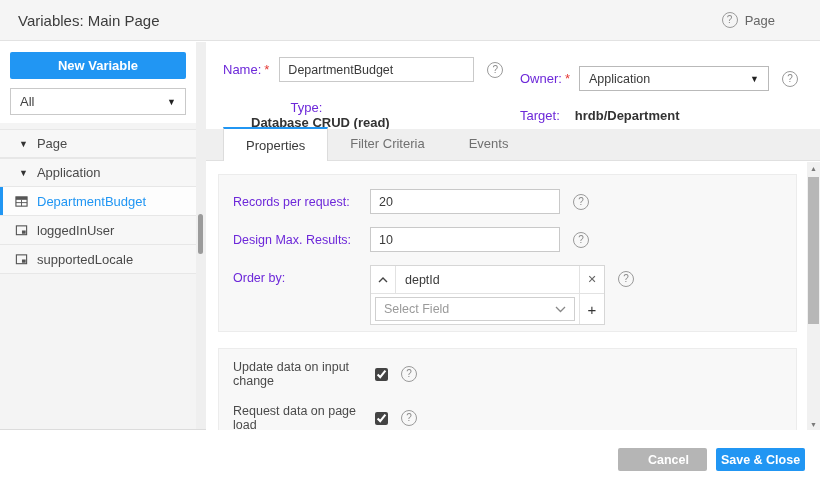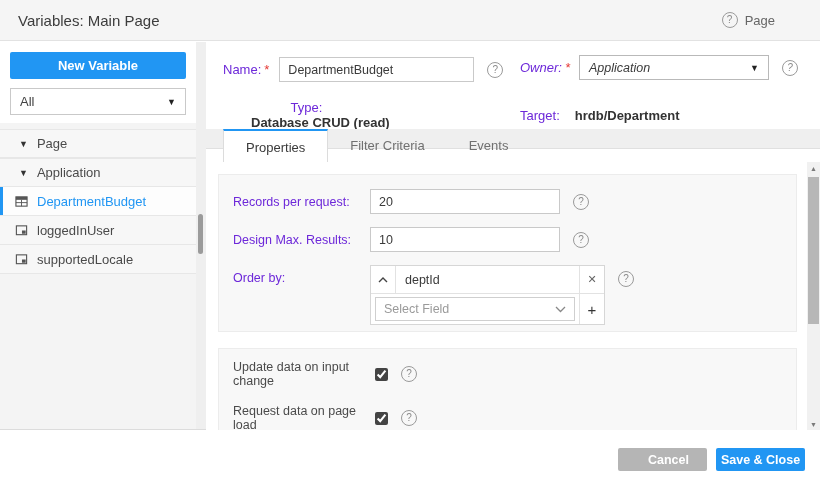--- a/index.html
+++ b/index.html
@@ -51,22 +51,22 @@
   .frow { position:absolute; display:flex; align-items:center; }
   .lbl { color:#6d28d9; }
   .req { color:#e53935; margin-left:3px; }
   .tinput { height:25px; border:1px solid #c9c9c9; padding:0 8px; font-size:12.5px;
     color:#3a3a3a; width:195px; outline:none; font-family:inherit; background:#fff; }
   .sel { height:25px; border:1px solid #b9b9b9; background:#fff; width:190px;
     display:flex; align-items:center; justify-content:space-between; padding:0 9px; cursor:pointer;
     font-size:12.5px; color:#3a3a3a; }
   .bval { font-weight:bold; color:#333; }
   
-  .tabs { position:absolute; left:0; top:87px; width:614px; height:20px; background:#efefef;
-    border-bottom:1px solid #e0e0e0; display:flex; padding-left:17px; }
+  .tabs { position:absolute; left:0; top:87px; width:614px; height:32px; background:#efefef;
+    border-bottom:1px solid #e0e0e0; display:flex; align-items:flex-end; padding-left:17px; }
   .tab { height:33px; display:flex; align-items:center; padding:0 22px; color:#707070; cursor:pointer; }
   .tab.active { background:#fff; color:#3a3a3a; border-top:2px solid #2196f3;
     border-left:1px solid #dcdcdc; border-right:1px solid #dcdcdc; margin-bottom:-1px; height:34px; }
   
   .content { position:absolute; left:0; top:120px; width:601px; height:268px; background:#fff; overflow:hidden; }
   .vscroll { position:absolute; right:0; top:120px; width:13px; height:268px; background:#f1f1f1; }
   .varrow { position:absolute; left:0; width:13px; height:12px; display:flex; align-items:center;
     justify-content:center; font-size:7px; color:#7a7a7a; cursor:pointer; }
   .vthumb { position:absolute; left:1px; top:15px; width:11px; height:147px; background:#b7b7b7; cursor:grab; }
   .panel { background:#f8f8f8; border:1px solid #ececec; margin:0 10px 0 12px; }
@@ -164,21 +164,21 @@
 
 <div class="main">
 
   <div class="frm">
     <div class="frow" style="left:17px; top:15px;">
       <span class="lbl">Name:</span>
       <span class="req">*</span>
       <input class="tinput" style="margin-left: 10px;" value="DepartmentBudget">
       <span class="qmark q">?</span>
     </div>
-    <div class="frow" style="left:314px; top:13px;font-style:italic;">
+    <div class="frow" style="left:314px; top:24px;">
       <span class="lbl">Owner:</span>
       <span class="req">*</span>
       <div class="sel" style="margin-left:9px;">
         <span>Application</span>
         <span class="caret-down">▼</span>
       </div>
       <span class="qmark q">?</span>
     </div>
     <div class="frow" style="left:17px; top:58px;flex-direction:column;">
       <span class="lbl">Type:</span>

